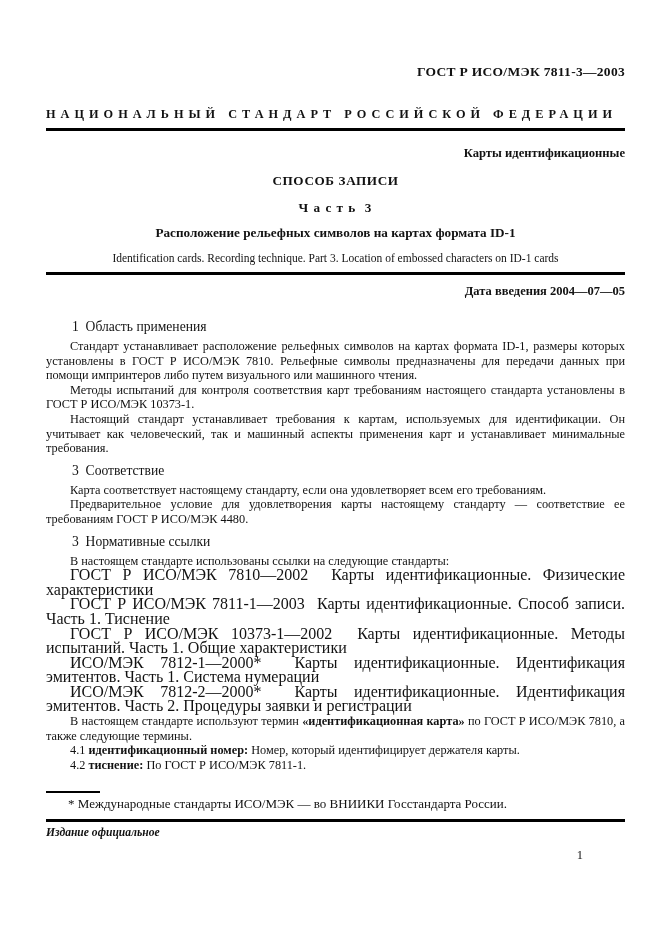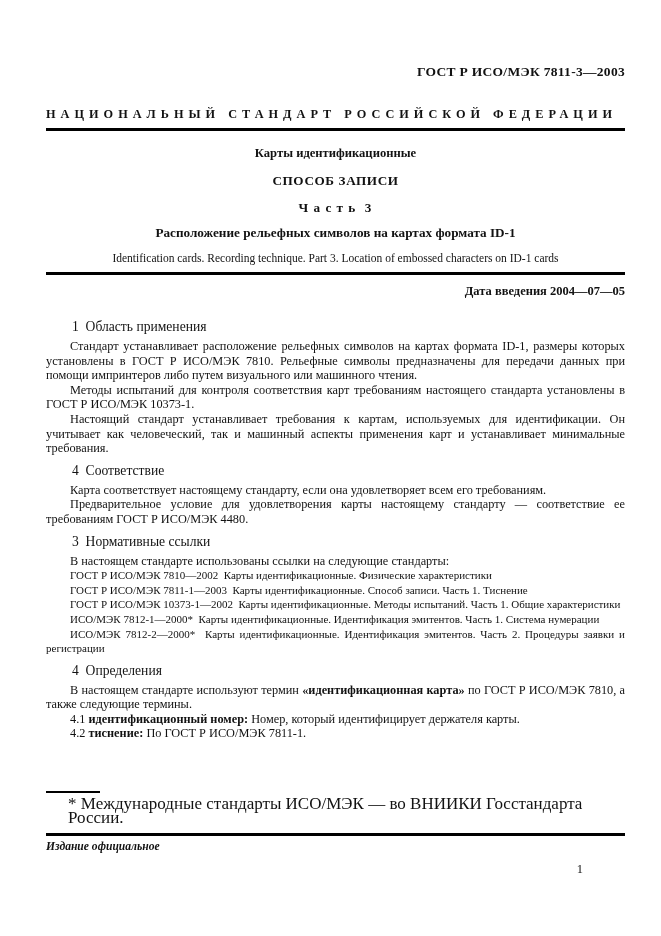--- a/index.html
+++ b/index.html
@@ -26,21 +26,21 @@
     text-align: left;
     font-weight: bold;
     font-size: 12.3px;
     line-height: 15px;
     letter-spacing: 5px;
     white-space: nowrap;
     border-bottom: 3px solid #000;
     padding-bottom: 6px;
   }
   .title-block { text-align: center; }
-  .t-subject   { margin-top: 15px; font-weight: bold; font-size: 12.6px; line-height: 15px; }
+  .t-subject   { margin-top: 15px; font-weight: bold; font-size: 12.6px; line-height: 15px; text-align: right; }
   .t-technique { margin-top: 12px; font-weight: bold; font-size: 13.2px; line-height: 16px; letter-spacing: 0.6px; }
   .t-part      { margin-top: 11px; font-weight: bold; font-size: 13.2px; line-height: 16px; white-space: pre-wrap; letter-spacing: 1px; }
   .t-name      { margin-top: 9px;  font-weight: bold; font-size: 13.2px; line-height: 16px; }
   .t-name-en   { margin-top: 10px; font-size: 11.5px; line-height: 14px; }
   .head-rule {
     margin-top: 7px;
     border-bottom: 3px solid #000;
   }
   .effective-date {
     margin-top: 9px;
@@ -60,38 +60,38 @@
   .sh-n { margin-top: 7px; }
   p.body-par {
     margin: 0;
     font-size: 12.3px;
     line-height: 14.6px;
     text-align: justify;
     text-indent: 24px;
   }
   p.ref-par {
     margin: 0;
-    font-size: 11px;
+    font-size: 16px;
     line-height: 14.6px;
     text-align: justify;
     text-indent: 24px;
     white-space: pre-wrap;
   }
   .b { font-weight: bold; }
   .footer {
     position: absolute;
     left: 46px;
     right: 36px;
     top: 791px;
   }
   .footnote-rule { width: 54px; border-bottom: 2px solid #000; }
   .footnote {
     margin: 4px 0 0 0;
     padding-left: 22px;
-    font-size: 17px;
+    font-size: 13px;
     line-height: 14px;
   }
   .bottom-rule { margin-top: 8px; border-bottom: 3px solid #000; }
   .edition {
     margin-top: 4px;
     font-weight: bold;
     font-style: italic;
     font-size: 11.6px;
     line-height: 14px;
   }
@@ -122,33 +122,32 @@
 
   <div class="head-rule"></div>
 
   <div class="effective-date">Дата введения 2004—07—05</div>
 
   <div class="section-heading sh-1">1  Область применения</div>
   <p class="body-par">Стандарт устанавливает расположение рельефных символов на картах формата ID-1, размеры которых установлены в ГОСТ Р ИСО/МЭК 7810. Рельефные символы предназначены для передачи данных при помощи импринтеров либо путем визуального или машинного чтения.</p>
   <p class="body-par">Методы испытаний для контроля соответствия карт требованиям настоящего стандарта установлены в ГОСТ Р ИСО/МЭК 10373-1.</p>
   <p class="body-par">Настоящий стандарт устанавливает требования к картам, используемых для идентификации. Он учитывает как человеческий, так и машинный аспекты применения карт и устанавливает минимальные требования.</p>
 
-  <div class="section-heading sh-n">4  Соответствие</div>
+  <div class="section-heading sh-n">3  Соответствие</div>
   <p class="body-par">Карта соответствует настоящему стандарту, если она удовлетворяет всем его требованиям.</p>
   <p class="body-par">Предварительное условие для удовлетворения карты настоящему стандарту — соответствие ее требованиям ГОСТ Р ИСО/МЭК 4480.</p>
 
   <div class="section-heading sh-n">3  Нормативные ссылки</div>
   <p class="body-par">В настоящем стандарте использованы ссылки на следующие стандарты:</p>
   <p class="ref-par">ГОСТ Р ИСО/МЭК 7810—2002  Карты идентификационные. Физические характеристики</p>
   <p class="ref-par">ГОСТ Р ИСО/МЭК 7811-1—2003  Карты идентификационные. Способ записи. Часть 1. Тиснение</p>
   <p class="ref-par">ГОСТ Р ИСО/МЭК 10373-1—2002  Карты идентификационные. Методы испытаний. Часть 1. Общие характеристики</p>
   <p class="ref-par">ИСО/МЭК 7812-1—2000*  Карты идентификационные. Идентификация эмитентов. Часть 1. Система нумерации</p>
   <p class="ref-par">ИСО/МЭК 7812-2—2000*  Карты идентификационные. Идентификация эмитентов. Часть 2. Процедуры заявки и регистрации</p>
 
-  <div class="section-heading sh-n">4  Определения</div>
   <p class="body-par"><span>В настоящем стандарте используют термин </span><span class="b">«идентификационная карта»</span><span> по ГОСТ Р ИСО/МЭК 7810, а также следующие термины.</span></p>
   <p class="body-par"><span>4.1 </span><span class="b">идентификационный номер:</span><span> Номер, который идентифицирует держателя карты.</span></p>
   <p class="body-par"><span>4.2 </span><span class="b">тиснение:</span><span> По ГОСТ Р ИСО/МЭК 7811-1.</span></p>
 
   <div class="footer">
     <div class="footnote-rule"></div>
     <p class="footnote">*  Международные стандарты ИСО/МЭК — во ВНИИКИ Госстандарта России.</p>
     <div class="bottom-rule"></div>
     <div class="edition">Издание официальное</div>
     <div class="page-num">1</div>

